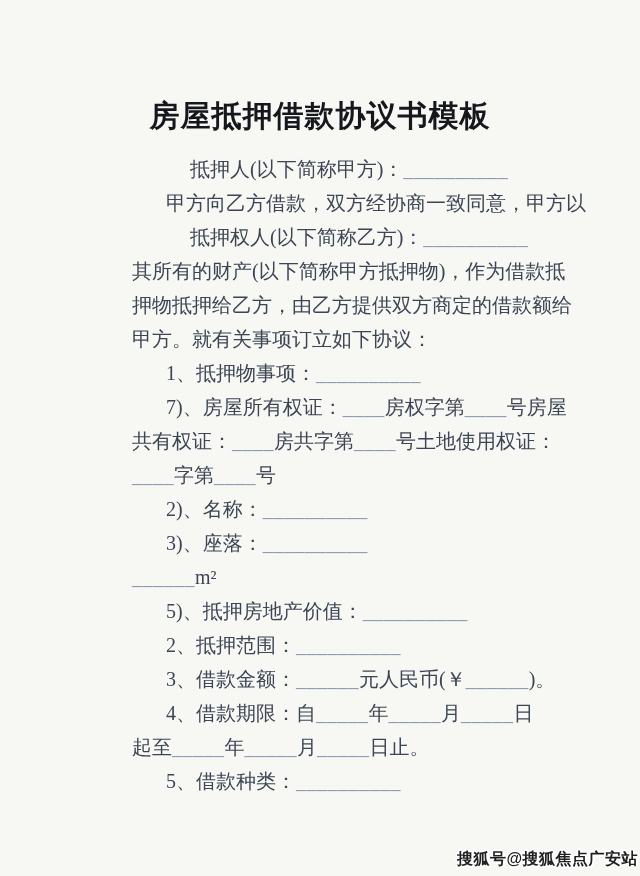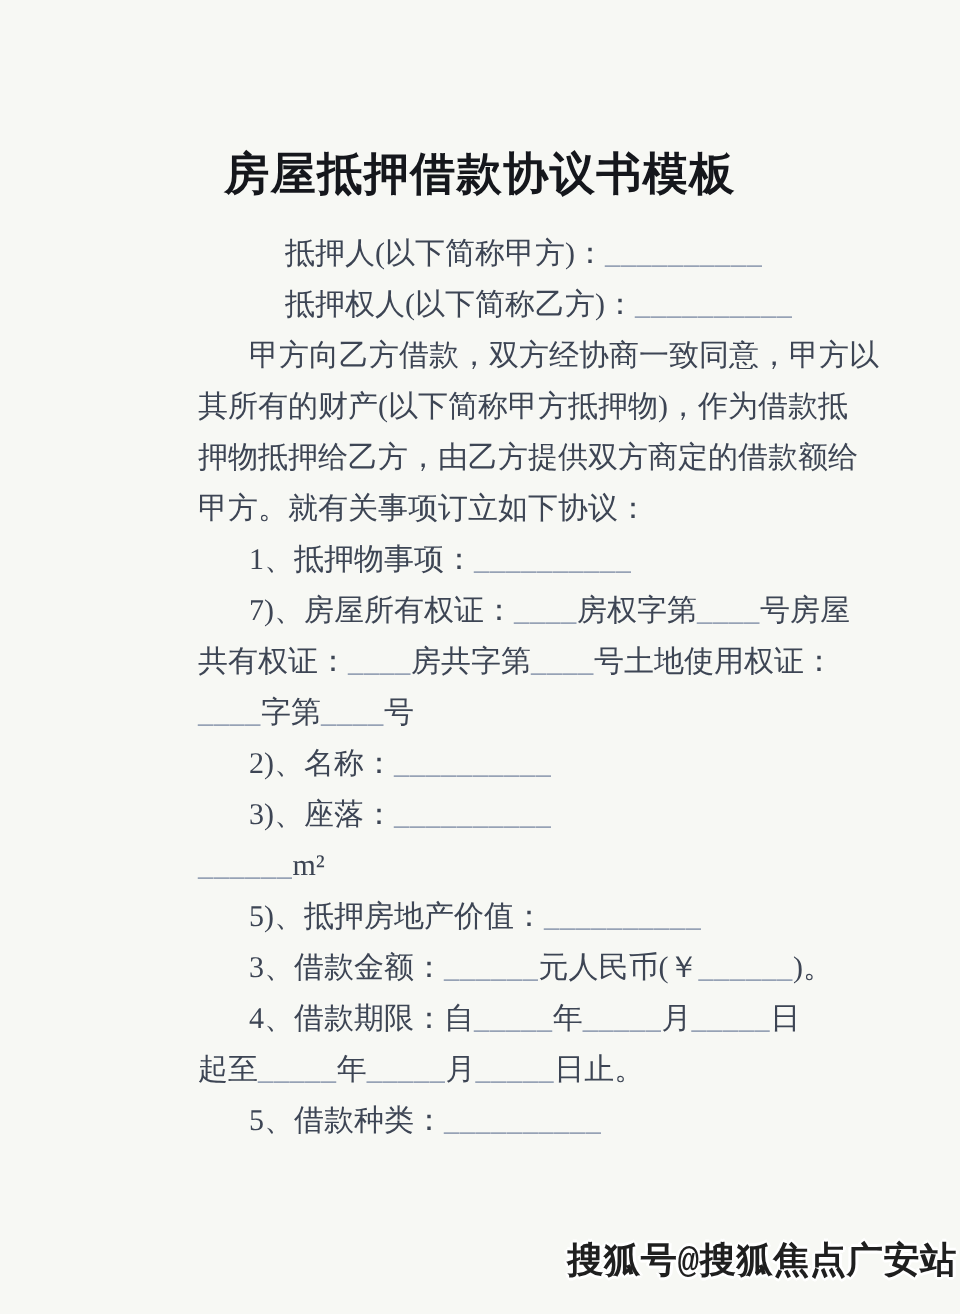--- a/index.html
+++ b/index.html
@@ -48,54 +48,55 @@
   .doc-line.indent-item { padding-left: 34px; }
   .doc-line.indent-none { padding-left: 0; }
   .seg-text { color: #3d4554; }
   .seg-blank {
     color: #8a96ad;
     letter-spacing: 0.5px;
   }
   .watermark {
     position: absolute;
     right: 2px;
-    bottom: 20px;
-    font-family: Liberation Mono, monospace;
-    font-size: 24px;
+    bottom: 6px;
+    font-family: Liberation Sans, sans-serif;
+    font-size: 16px;
     font-weight: bold;
     color: #1f1f1f;
     letter-spacing: 0.5px;
     text-shadow:
       -1px -1px 0 #ffffff, 1px -1px 0 #ffffff,
       -1px 1px 0 #ffffff, 1px 1px 0 #ffffff,
       0 -2px 0 #ffffff, 0 2px 0 #ffffff,
       -2px 0 0 #ffffff, 2px 0 0 #ffffff;
   }
 </style>
 </head>
 <body>
 
 <div class="page">
   <h1 class="title">房屋抵押借款协议书模板</h1>
 
   <div class="doc-body" id="doc-body">
       <div class="doc-line indent-name"><span class="seg-text">抵押人(以下简称甲方)：</span><span class="seg-blank">__________</span></div>
+      <div class="doc-line indent-item"><span class="seg-text">甲方向乙方借款，双方经协商一致同意，甲方以</span></div>
       <div class="doc-line indent-name"><span class="seg-text">抵押权人(以下简称乙方)：</span><span class="seg-blank">__________</span></div>
-      <div class="doc-line indent-item"><span class="seg-text">甲方向乙方借款，双方经协商一致同意，甲方以</span></div>
       <div class="doc-line indent-none"><span class="seg-text">其所有的财产(以下简称甲方抵押物)，作为借款抵</span></div>
       <div class="doc-line indent-none"><span class="seg-text">押物抵押给乙方，由乙方提供双方商定的借款额给</span></div>
       <div class="doc-line indent-none"><span class="seg-text">甲方。就有关事项订立如下协议：</span></div>
       <div class="doc-line indent-item"><span class="seg-text">1、抵押物事项：</span><span class="seg-blank">__________</span></div>
       <div class="doc-line indent-item"><span class="seg-text">7)、房屋所有权证：</span><span class="seg-blank">____</span><span class="seg-text">房权字第</span><span class="seg-blank">____</span><span class="seg-text">号房屋</span></div>
       <div class="doc-line indent-none"><span class="seg-text">共有权证：</span><span class="seg-blank">____</span><span class="seg-text">房共字第</span><span class="seg-blank">____</span><span class="seg-text">号土地使用权证：</span></div>
       <div class="doc-line indent-none"><span class="seg-blank">____</span><span class="seg-text">字第</span><span class="seg-blank">____</span><span class="seg-text">号</span></div>
       <div class="doc-line indent-item"><span class="seg-text">2)、名称：</span><span class="seg-blank">__________</span></div>
       <div class="doc-line indent-item"><span class="seg-text">3)、座落：</span><span class="seg-blank">__________</span></div>
       <div class="doc-line indent-none"><span class="seg-blank">______</span><span class="seg-text">m²</span></div>
       <div class="doc-line indent-item"><span class="seg-text">5)、抵押房地产价值：</span><span class="seg-blank">__________</span></div>
+      <div class="doc-line indent-item"><span class="seg-text">2、抵押范围：</span><span class="seg-blank">__________</span></div>
       <div class="doc-line indent-item"><span class="seg-text">3、借款金额：</span><span class="seg-blank">______</span><span class="seg-text">元人民币(￥</span><span class="seg-blank">______</span><span class="seg-text">)。</span></div>
       <div class="doc-line indent-item"><span class="seg-text">4、借款期限：自</span><span class="seg-blank">_____</span><span class="seg-text">年</span><span class="seg-blank">_____</span><span class="seg-text">月</span><span class="seg-blank">_____</span><span class="seg-text">日</span></div>
       <div class="doc-line indent-none"><span class="seg-text">起至</span><span class="seg-blank">_____</span><span class="seg-text">年</span><span class="seg-blank">_____</span><span class="seg-text">月</span><span class="seg-blank">_____</span><span class="seg-text">日止。</span></div>
       <div class="doc-line indent-item"><span class="seg-text">5、借款种类：</span><span class="seg-blank">__________</span></div>
     </div>
 
   <div class="watermark">搜狐号@搜狐焦点广安站</div>
 </div>
 
 </body></html>

